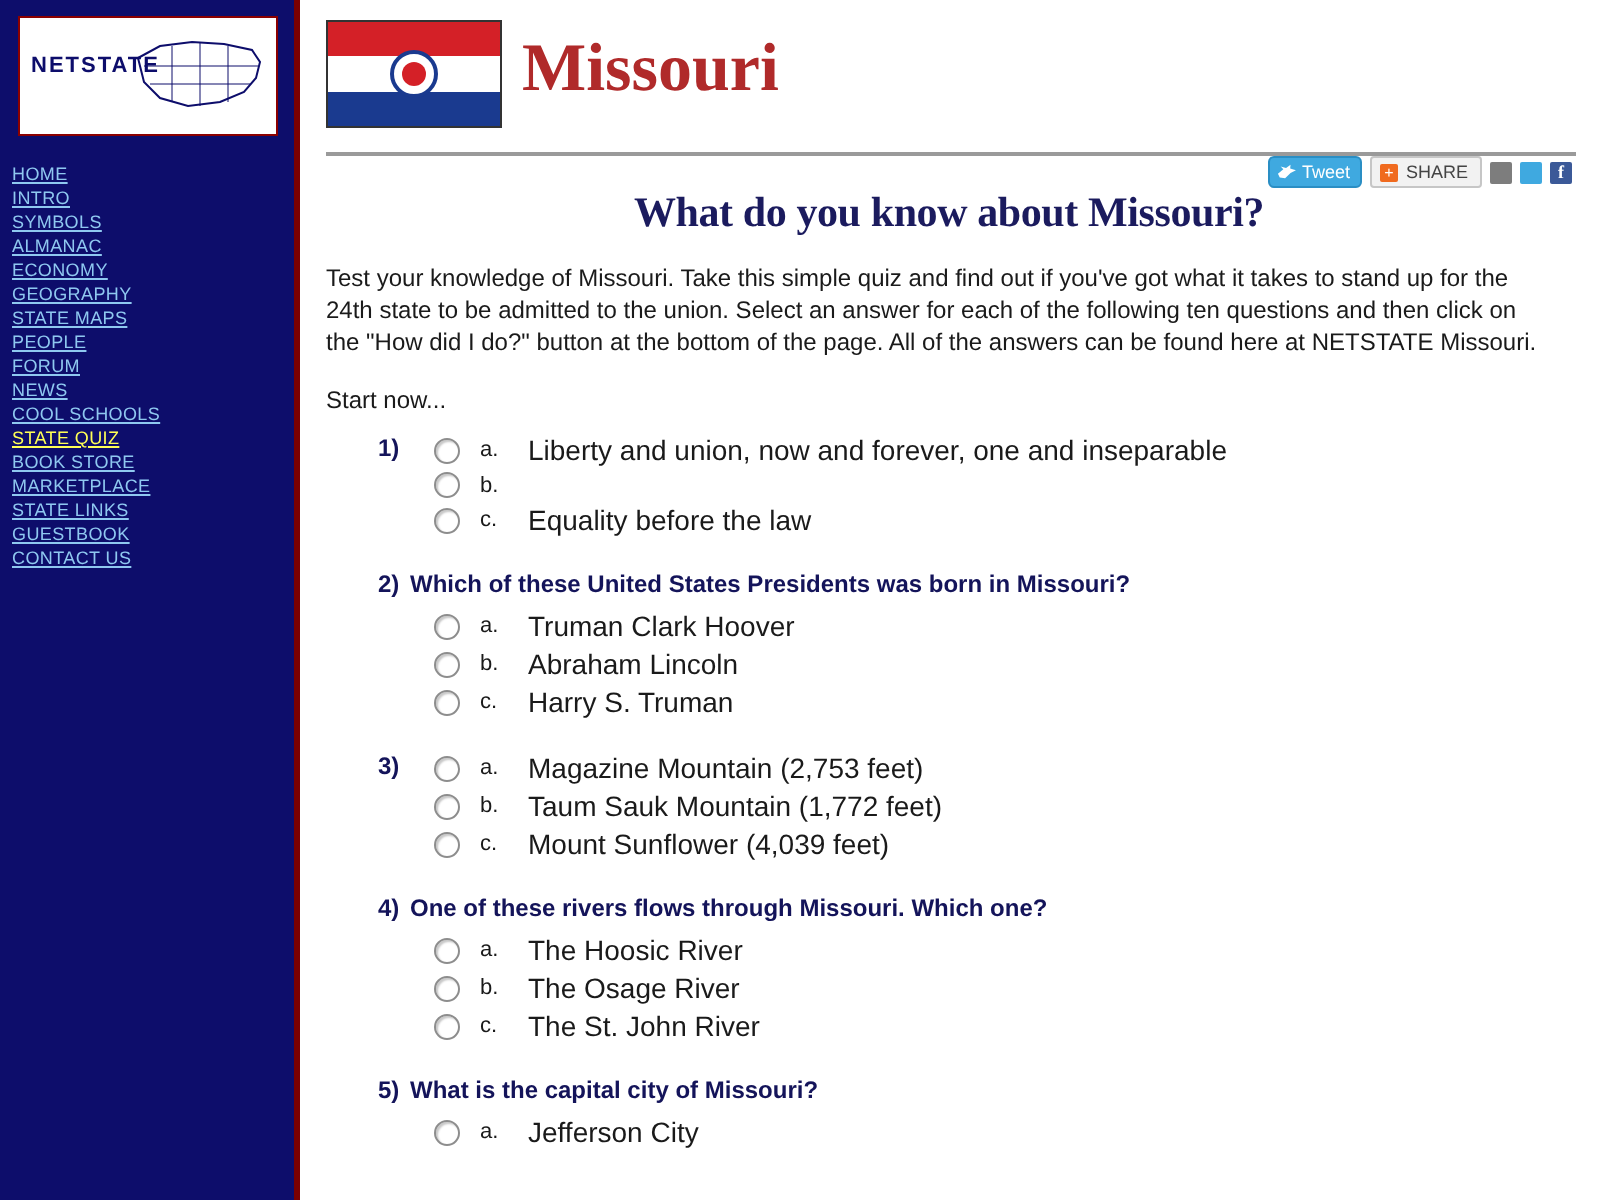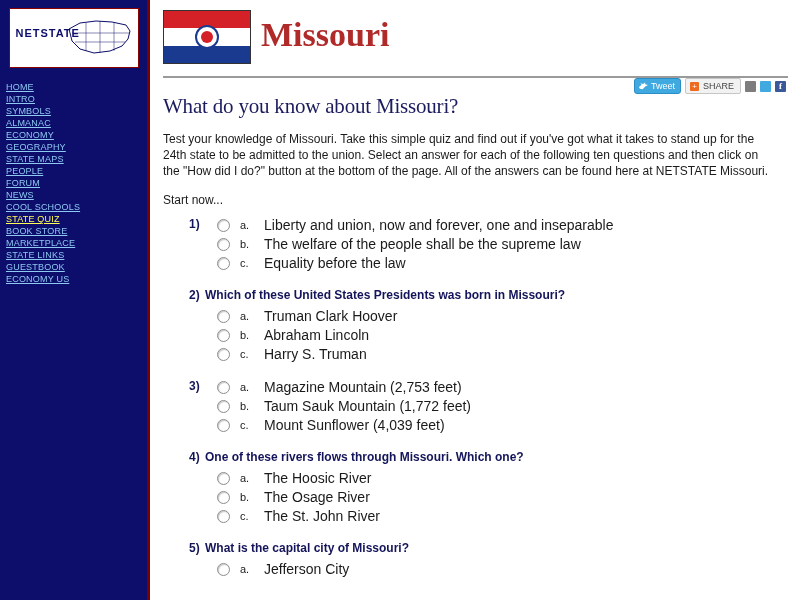--- a/index.html
+++ b/index.html
@@ -204,24 +204,25 @@
   .sq-tw { background:#3fa9e0; }
   .sq-fb { background:#3b5998; color:#fff; font-size:9px; line-height:11px; text-align:center; font-family:"Liberation Serif", serif; font-weight:bold; }
 
   
   #content {
     padding: 10px 14px 0 10px;
   }
   h1#quiz-title {
     font-family: "Liberation Serif", serif;
     font-size: 21px;
-    font-weight: normal;
+    font-weight: bold;
     color: #1b1b5e;
     margin: 6px 0 12px 0;
     letter-spacing: -0.2px;
+    text-align: center;
   }
   p.intro {
     font-family: "Liberation Sans", sans-serif;
     font-size: 12px;
     line-height: 16px;
     color: #1a1a1a;
     margin: 0 0 14px 0;
     max-width: 612px;
   }
   p.startnow {
@@ -339,21 +340,21 @@
       <li>
           <a href="#">MARKETPLACE</a>
         </li>
       <li>
           <a href="#">STATE LINKS</a>
         </li>
       <li>
           <a href="#">GUESTBOOK</a>
         </li>
       <li>
-          <a href="#">ECONOMY US</a>
+          <a href="#">CONTACT US</a>
         </li>
     </ul>
   </div>
 
   <div id="main">
 
     <div id="header">
       <div id="flag">
         <div class="flag-stripe flag-red"></div>
         <div class="flag-stripe flag-white"></div>
@@ -389,21 +390,20 @@
         <div class="q-num">1)</div>
         <div class="q-body">
           <div class="answer-row">
             <span class="radio"></span>
             <span class="a-letter">a.</span>
             <span class="a-text">Liberty and union, now and forever, one and inseparable</span>
           </div>
           <div class="answer-row">
             <span class="radio"></span>
             <span class="a-letter">b.</span>
-            <span class="a-text">The welfare of the people shall be the supreme law</span>
           </div>
           <div class="answer-row">
             <span class="radio"></span>
             <span class="a-letter">c.</span>
             <span class="a-text">Equality before the law</span>
           </div>
         </div>
       </div>
 
       <div class="question-block">

